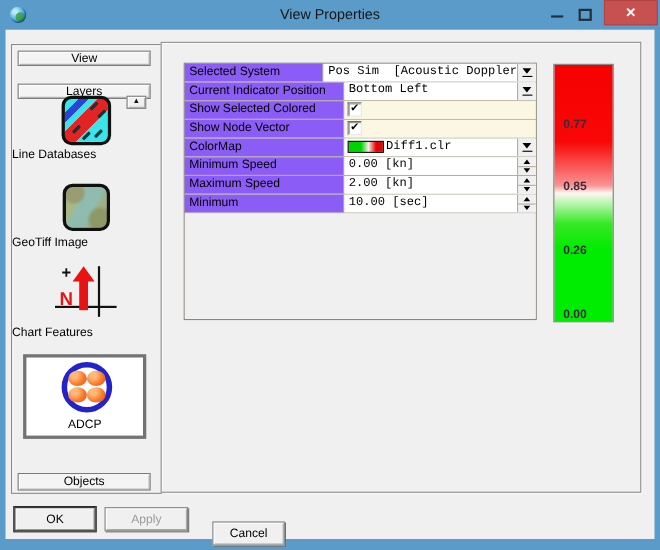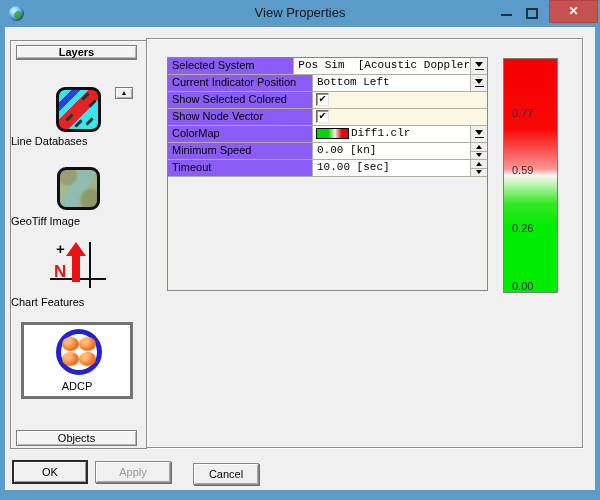--- a/index.html
+++ b/index.html
@@ -39,21 +39,21 @@
     position:absolute; left:5px; top:13px; width:140px; height:409px;
     border:1px solid #8b8b8b; box-shadow: inset 1px 1px 0 #fafafa; background:#f0f0f0;
   }
   .side-btn {
     position:absolute; left:5px; width:121px; height:14px;
     background:#f4f4f4; border:1px solid #7d7d7d;
     box-shadow: inset 1px 1px 0 #ffffff, inset -1px -1px 0 #b8b8b8;
     text-align:center; line-height:12px; font-size:11px;
   }
   #btn-view   { top:5px; }
-  #btn-layers { top:4px;font-weight:bold; }
+  #btn-layers { top:35px; }
   #btn-objects{ top:389px; height:16px; line-height:14px; }
   #scroll-up {
     position:absolute; left:104px; top:46px; width:18px; height:12px;
     background:#f0f0f0; border:1px solid #7d7d7d;
     box-shadow: inset 1px 1px 0 #ffffff, inset -1px -1px 0 #aaa;
     font-size:7px; text-align:center; line-height:10px; color:#111;
   }
   .layer-label { position:absolute; left:0; width:100%; font-size:11px; color:#000; }
   
   #icon-linedb {
@@ -155,35 +155,35 @@
   
   .grid-filler { height:95px; background:#f0f0f0; }
   
   #color-scale {
     position:absolute; left:356px; top:19px; width:55px; height:235px;
     border:1px solid #7f7f7f;
     background:linear-gradient(180deg,
       #f60000 0%, #f90707 30%, #fb9292 47%, #fdf6f2 50%,
       #c9f7c0 53%, #35e824 62%, #00ec00 72%, #00ec00 100%);
   }
-  .scale-label { position:absolute; left:8px; font-size:11px; color:#3a2a3a; }
+  .scale-label { position:absolute; left:8px; font-size:11px; color:#3a2a3a;font-weight:bold; }
   .sl-0 { top:48px; }
   .sl-1 { top:105px; }
   .sl-2 { top:163px; }
   .sl-3 { top:221px; }
   
   .push-btn {
     position:absolute; height:22px; background:#f0f0f0;
     border:1px solid #868686;
     box-shadow: inset 1px 1px 0 #ffffff, inset -1px -1px 0 #a8a8a8, 1px 1px 0 #6e6e6e;
     text-align:center; line-height:20px; font-size:11px; color:#000;
   }
   #ok-btn { left:8px; top:434px; width:74px; border:1px solid #2b2b2b; box-shadow: inset 1px 1px 0 #ffffff, inset -1px -1px 0 #9a9a9a, 0 0 0 1px #2b2b2b; }
   #apply-btn { left:90px; top:434px; width:76px; color:#9a9a9a; }
-  #cancel-btn { left:188px; top:436px; width:66px; }
+  #cancel-btn { left:188px; top:447px; width:66px; }
 </style>
 </head>
 <body>
 
 <div id="window">
 
   <div id="titlebar">
     <div class="app-icon"></div>
     <div class="title-text">View Properties</div>
     <div class="cap-btn" id="min-btn">
@@ -297,42 +297,56 @@
               <span class="spin-half up">
                   <span class="tri-up"></span>
                 </span>
               <span class="spin-half">
                   <span class="tri-dn"></span>
                 </span>
             </span>
           </div>
         </div>
 
-
-        <div class="prow">
-          <div class="pcell-label">Timeout</div>
+        <div class="prow">
+          <div class="pcell-label">Maximum Speed</div>
+          <div class="pcell-value">
+            <span class="val">2.00 [kn]</span>
+            <span class="spin">
+              <span class="spin-half up">
+                  <span class="tri-up"></span>
+                </span>
+              <span class="spin-half">
+                  <span class="tri-dn"></span>
+                </span>
+            </span>
+          </div>
+        </div>
+
+        <div class="prow">
+          <div class="pcell-label">Minimum</div>
           <div class="pcell-value">
             <span class="val">10.00 [sec]</span>
             <span class="spin">
               <span class="spin-half up">
                   <span class="tri-up"></span>
                 </span>
               <span class="spin-half">
                   <span class="tri-dn"></span>
                 </span>
             </span>
           </div>
         </div>
 
         <div class="grid-filler"></div>
       </div>
 
       <div id="color-scale">
         <div class="scale-label sl-0">0.77</div>
-        <div class="scale-label sl-1">0.59</div>
+        <div class="scale-label sl-1">0.85</div>
         <div class="scale-label sl-2">0.26</div>
         <div class="scale-label sl-3">0.00</div>
       </div>
     </div>
 
     <div class="push-btn" id="ok-btn">OK</div>
     <div class="push-btn" id="apply-btn">Apply</div>
     <div class="push-btn" id="cancel-btn">Cancel</div>
   </div>
 </div>

